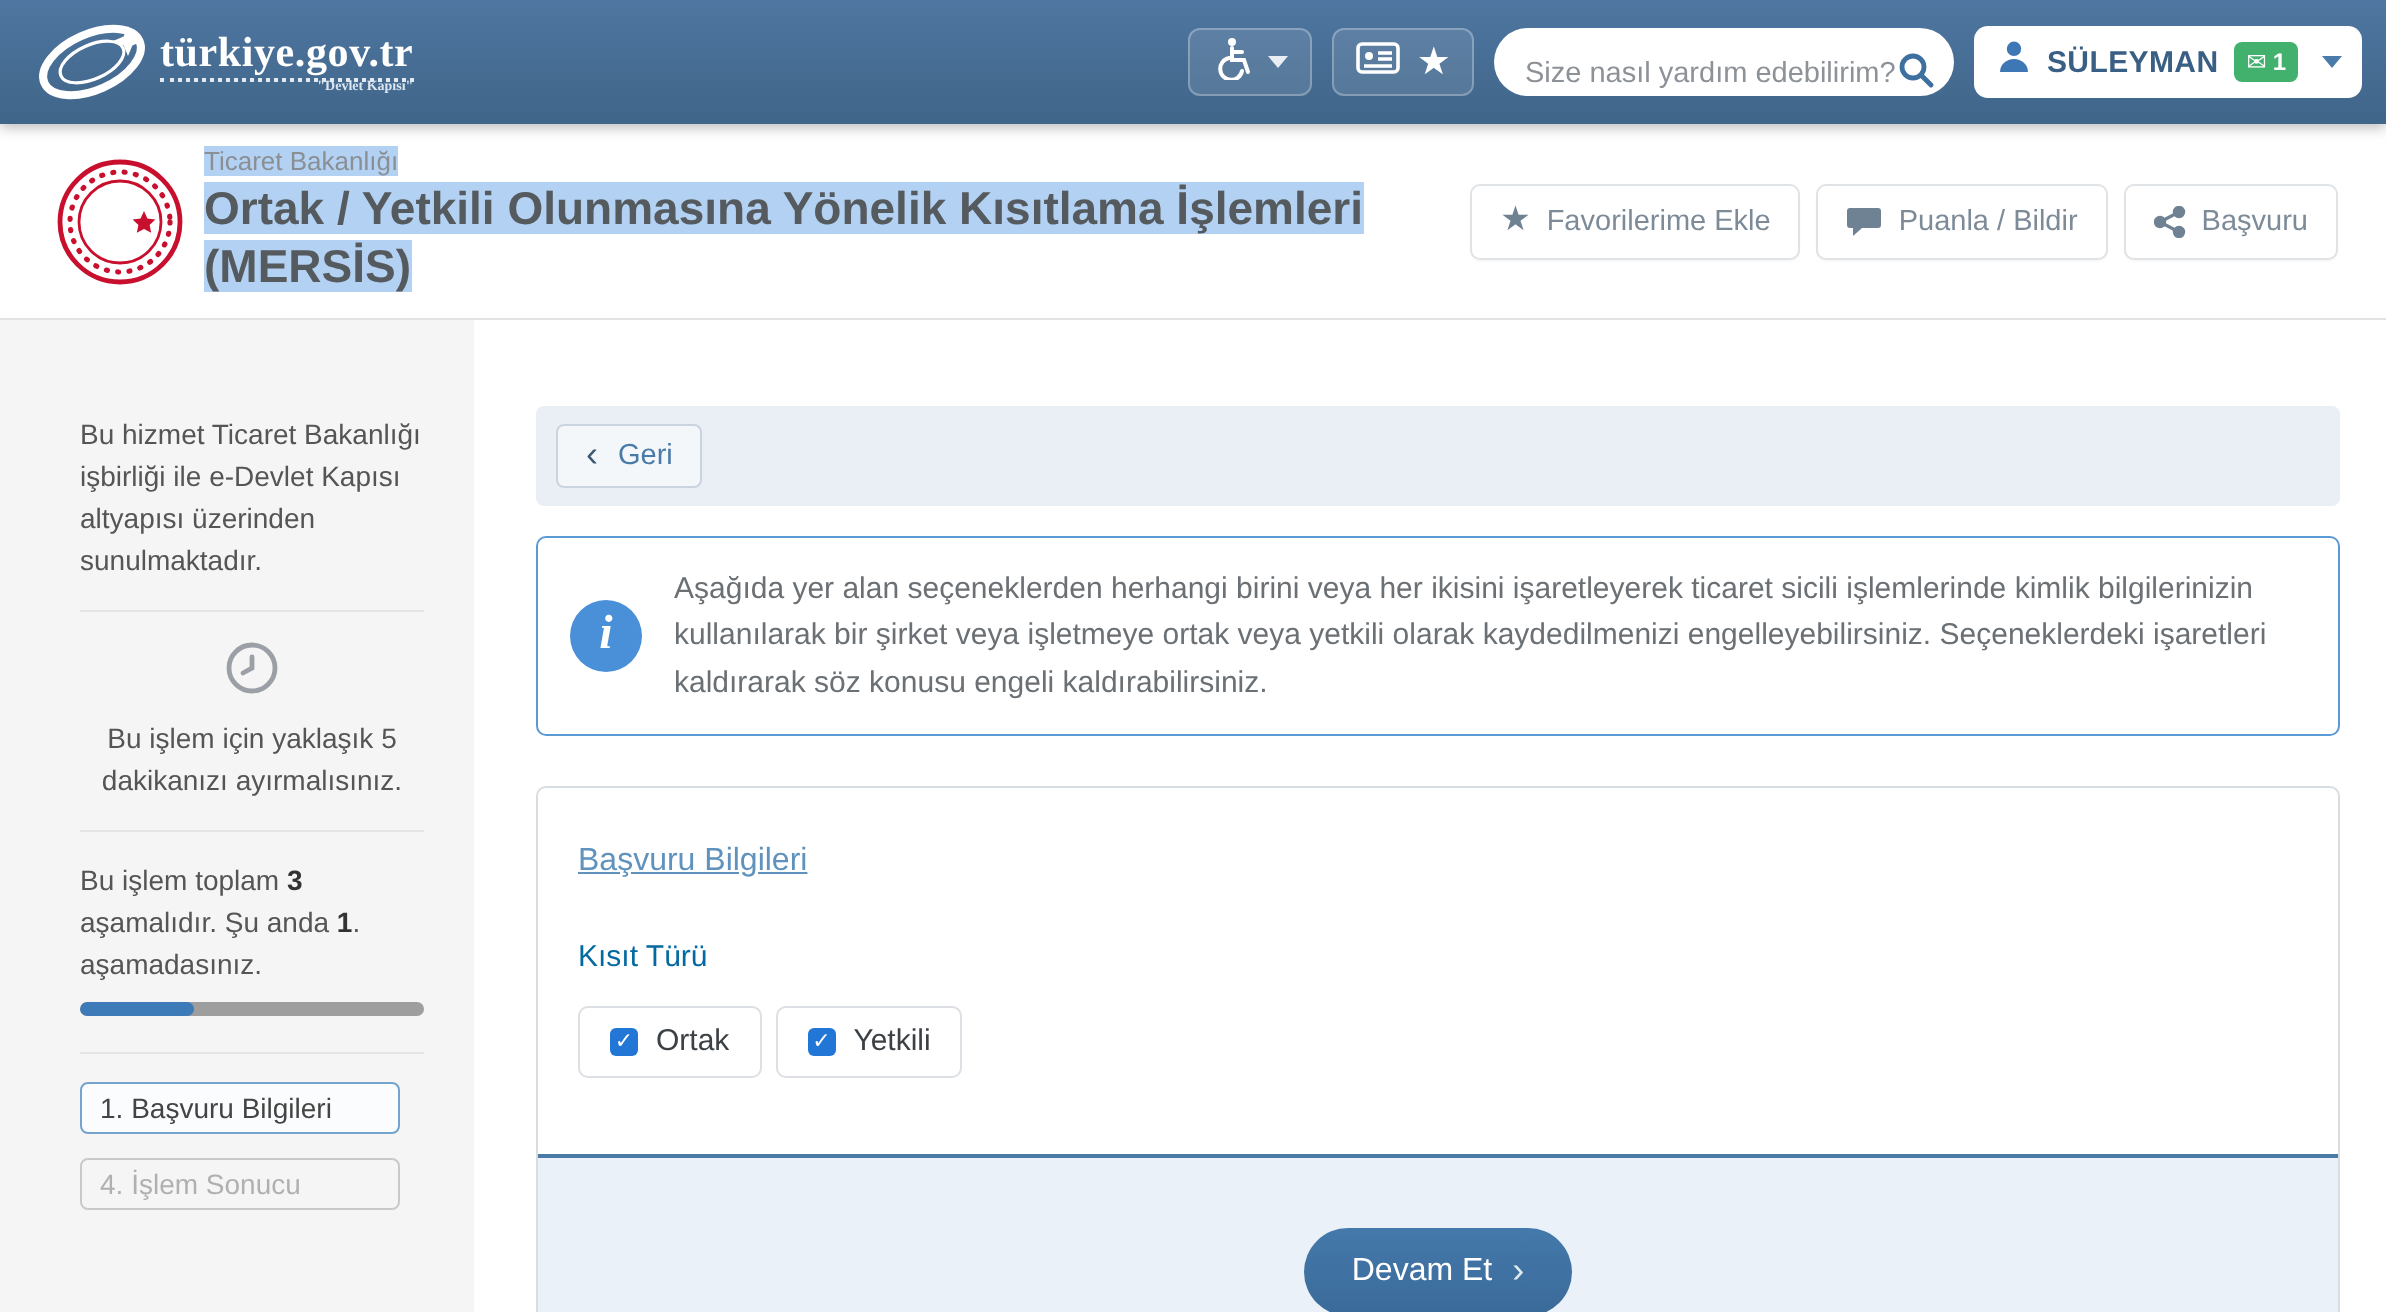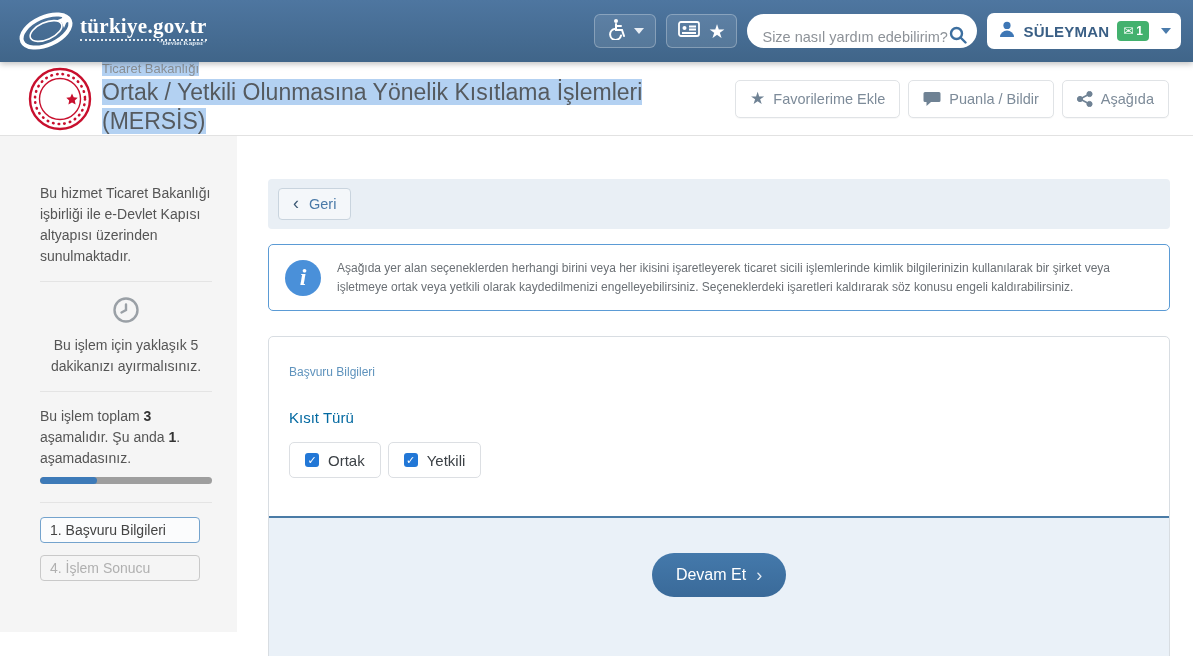--- a/index.html
+++ b/index.html
@@ -26,27 +26,27 @@
     font-family:"Liberation Sans", sans-serif; background:transparent; }
   .search-wrap input::placeholder { color:#8d9298; }
   .user-btn { height:36px; background:#fff; border-radius:7px; display:flex; align-items:center;
     gap:8px; padding:0 10px 0 12px; cursor:pointer;text-align:right; }
   .user-name { color:#3a5f85; font-size:15px; font-weight:bold; letter-spacing:.2px; }
   .msg-badge { background:#43b16e; color:#fff; border-radius:4px; height:20px; padding:0 6px;
     display:flex; align-items:center; gap:3px; font-size:12px; font-weight:bold; }
   .user-btn .caret-down { border-top-color:#4a7bab; margin-left:4px; }
 
   
-  .svc-header { height:74px; background:#fff; border-bottom:1px solid #e2e2e2;
+  .svc-header { height:98px; background:#fff; border-bottom:1px solid #e2e2e2;
     display:flex; align-items:center; padding:0 24px 0 28px; }
   .seal { width:64px; height:64px; margin-right:10px; flex:0 0 auto; }
   .svc-titles { flex:1; min-width:0; }
   .hl { background:#b3d1f2; }
   .svc-ministry { font-size:13px; color:#8a8f94; line-height:1.3; }
-  .svc-title { font-size:23px; color:#555a5f; line-height:1.25; font-weight:400; }
+  .svc-title { font-size:23px; color:#555a5f; line-height:1.25; font-weight:700; }
   .svc-actions { display:flex; gap:8px; }
   .svc-btn { background:#fff; border:1px solid #e0e3e6; border-radius:5px; height:38px;
     display:flex; align-items:center; gap:8px; padding:0 14px; cursor:pointer;
     color:#7d8b99; font-size:14.5px; box-shadow:0 1px 1px rgba(0,0,0,.03); white-space:nowrap; }
   .svc-btn .ic { color:#6f8294; font-size:17px; line-height:1; display:flex; align-items:center; }
 
   
   .page { display:flex; height:496px; }
   .sidebar { width:237px; flex:0 0 auto; background:#f5f5f5; padding:47px 25px 20px 40px;
     font-size:14px; color:#555; }
@@ -69,26 +69,26 @@
   .back-btn { background:#f4f7fa; border:1px solid #c9d4de; border-radius:4px; height:32px;
     display:flex; align-items:center; gap:10px; padding:0 14px; cursor:pointer; }
   .back-chevron { color:#3d5a75; font-size:18px; line-height:1; margin-top:-2px; }
   .back-label { color:#4a7aa8; font-size:14.5px; }
 
   .info-box { border:1px solid #5b9bd5; border-radius:5px; background:#fff; margin-top:15px;
     display:flex; align-items:center; gap:16px; padding:14px 18px 14px 16px; }
   .info-icon { width:36px; height:36px; border-radius:50%; background:#4a90d9; color:#fff;
     font-family:"Liberation Serif", serif; font-style:italic; font-weight:bold; font-size:24px;
     display:flex; align-items:center; justify-content:center; flex:0 0 auto; }
-  .info-text { color:#6b7075; font-size:12px; line-height:1.55; }
+  .info-text { color:#6b7075; font-size:15px; line-height:1.55; }
 
   .form-card { border:1px solid #d8dde2; border-radius:5px; margin-top:25px; height:400px;
     background:#fff; overflow:hidden; }
   .form-inner { padding:28px 20px 0 20px; }
-  .section-title { color:#5f93bd; font-size:12px; }
+  .section-title { color:#5f93bd; font-size:16px;text-decoration:underline; }
   .field-label { color:#0369a1; font-size:15px; margin-top:30px; }
   .checks { display:flex; gap:7px; margin-top:16px; }
   .check-box { border:1px solid #dcdfe3; border-radius:5px; background:#fff; height:36px;
     display:flex; align-items:center; gap:9px; padding:0 15px; cursor:pointer; }
   .check-square { width:14px; height:14px; border-radius:3px; background:#2277d6; color:#fff;
     font-size:11px; line-height:14px; text-align:center; display:inline-block; }
   .check-label { color:#3c4146; font-size:15px; }
   .form-footer { margin-top:38px; border-top:2px solid #4a7ba6; background:#eaf1f8; height:300px;
     display:flex; justify-content:center; }
   .continue-btn { margin-top:35px; height:44px; padding:0 24px; border:none; cursor:pointer;
@@ -198,21 +198,21 @@
     </button>
     <button class="svc-btn">
       <span class="ic">
         <svg width="16" height="16" viewBox="0 0 16 16" fill="#6f8294" stroke="#6f8294">
           <circle cx="12.5" cy="3" r="2.6"></circle>
             <circle cx="3" cy="8" r="2.6"></circle>
             <circle cx="12.5" cy="13" r="2.6"></circle>
           <path d="M3 8 L12.5 3 M3 8 L12.5 13" stroke-width="1.6" fill="none"></path>
         </svg>
       </span>
-      <span>Aşağıda</span>
+      <span>Başvuru</span>
     </button>
   </div>
 </div>
 
 <div class="page">
   <aside class="sidebar">
     <p class="sb-note">Bu hizmet Ticaret Bakanlığı işbirliği ile e-Devlet Kapısı altyapısı üzerinden sunulmaktadır.</p>
     <hr class="sb-divider">
     <div class="sb-clock">
       <svg width="28" height="28" viewBox="0 0 28 28" fill="none" stroke="#9aa0a6" stroke-width="2.4" stroke-linecap="round">

